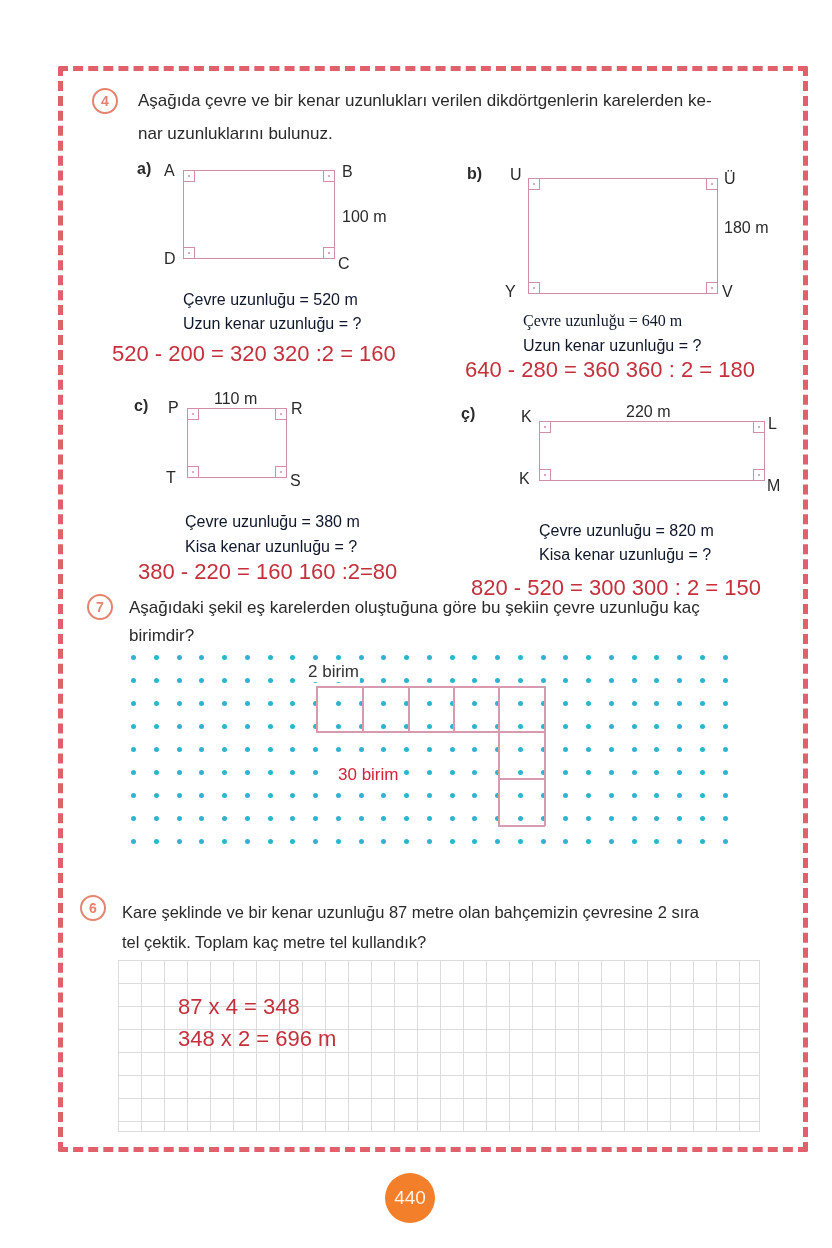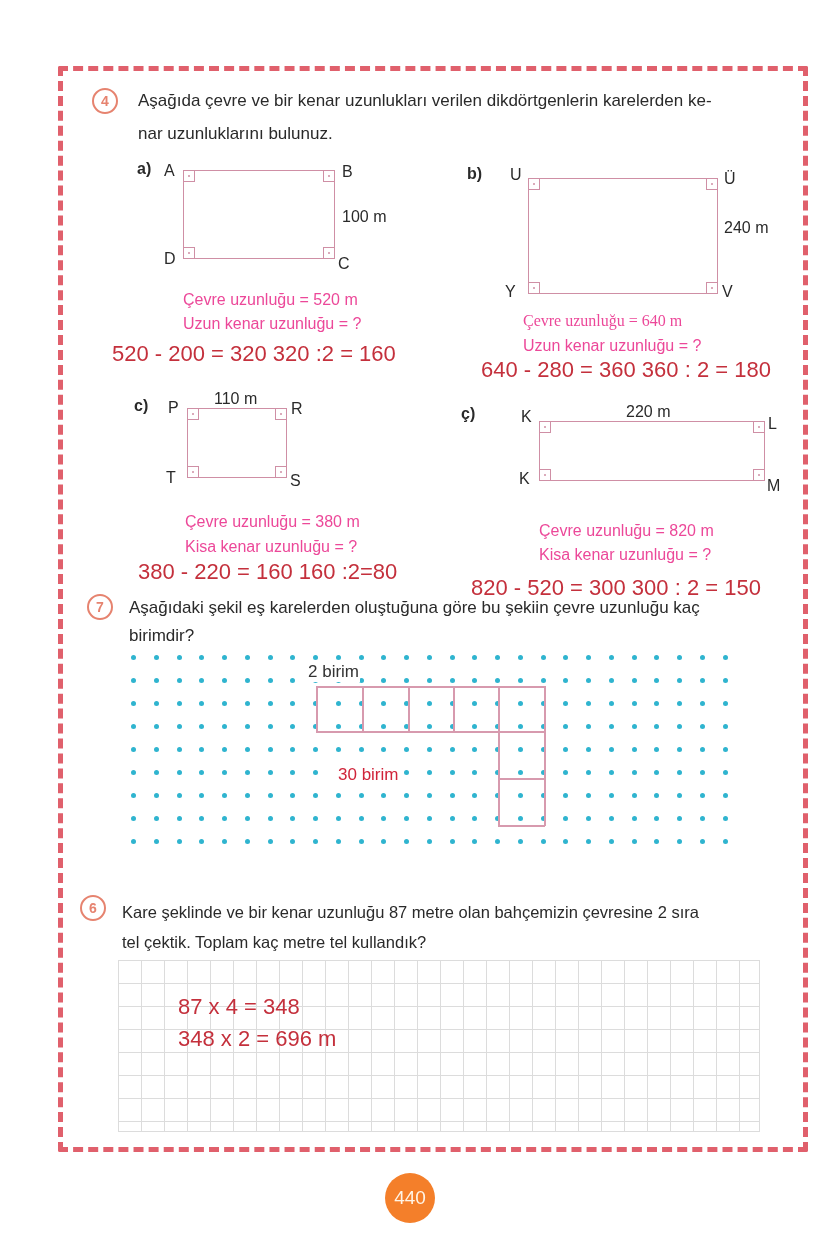--- a/index.html
+++ b/index.html
@@ -24,21 +24,21 @@
     font-weight: bold;
     font-size: 14px;
     line-height: 22px;
     text-align: center;
     background: #fff;
   }
   .qtext { position: absolute; font-size: 17px; line-height: 24px; color: #2a2a2a; }
   .part-label { position: absolute; font-size: 16px; font-weight: bold; color: #2a2a2a; }
   .vlabel { position: absolute; font-size: 16px; color: #2a2a2a; }
   .dim { position: absolute; font-size: 16px; color: #2a2a2a; }
-  .info { position: absolute; font-size: 16px; line-height: 24px; color: #ec4899; }
+  .info { position: absolute; font-size: 16px; line-height: 24px; color: #0f172a; }
   .answer { position: absolute; font-size: 22px; color: #c4303c; white-space: nowrap; }
 
   .rect {
     position: absolute;
     border: 1.5px solid #cf8fa5;
   }
   .corner {
     position: absolute;
     width: 11px; height: 11px;
     border: 1px solid #cf8fa5;
@@ -110,24 +110,24 @@
 <div class="vlabel" style="left:510px; top:166px;">U</div>
 <div class="vlabel" style="left:724px; top:170px;">Ü</div>
 <div class="vlabel" style="left:722px; top:283px;">V</div>
 <div class="vlabel" style="left:505px; top:283px;">Y</div>
 <div class="rect" style="left:528px; top:178px; width:190px; height:116px;">
   <div class="corner c-tl"></div>
   <div class="corner c-tr"></div>
   <div class="corner c-bl"></div>
   <div class="corner c-br"></div>
 </div>
-<div class="dim" style="left:724px; top:219px;">240 m</div>
+<div class="dim" style="left:724px; top:219px;">180 m</div>
 <div class="info" style="left:523px; top:309px;font-family:Liberation Serif, serif;">Çevre uzunluğu = 640 m</div>
 <div class="info" style="left:523px; top:334px;">Uzun kenar uzunluğu = ?</div>
-<div class="answer" style="left:465px; top:357px;margin-left:16px;">640 - 280 = 360   360 : 2 = 180</div>
+<div class="answer" style="left:465px; top:357px;">640 - 280 = 360   360 : 2 = 180</div>
 
 <div class="part-label" style="left:134px; top:397px;">c)</div>
 <div class="vlabel" style="left:168px; top:399px;">P</div>
 <div class="vlabel" style="left:291px; top:400px;">R</div>
 <div class="vlabel" style="left:290px; top:472px;">S</div>
 <div class="vlabel" style="left:166px; top:469px;">T</div>
 <div class="dim" style="left:214px; top:390px;">110 m</div>
 <div class="rect" style="left:187px; top:408px; width:100px; height:70px;">
   <div class="corner c-tl"></div>
   <div class="corner c-tr"></div>

